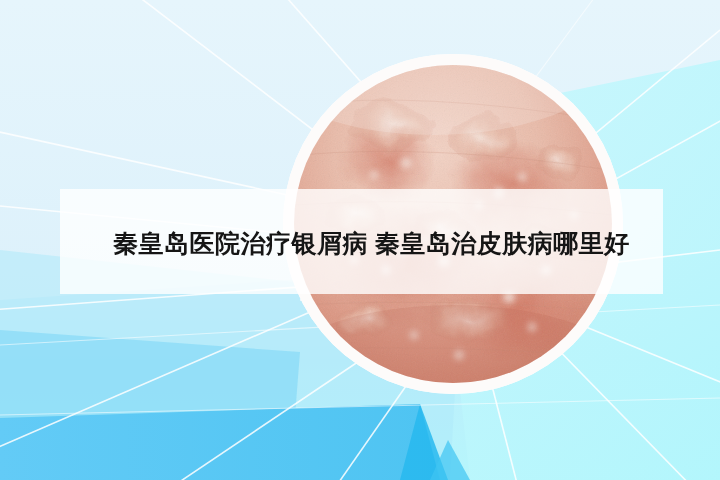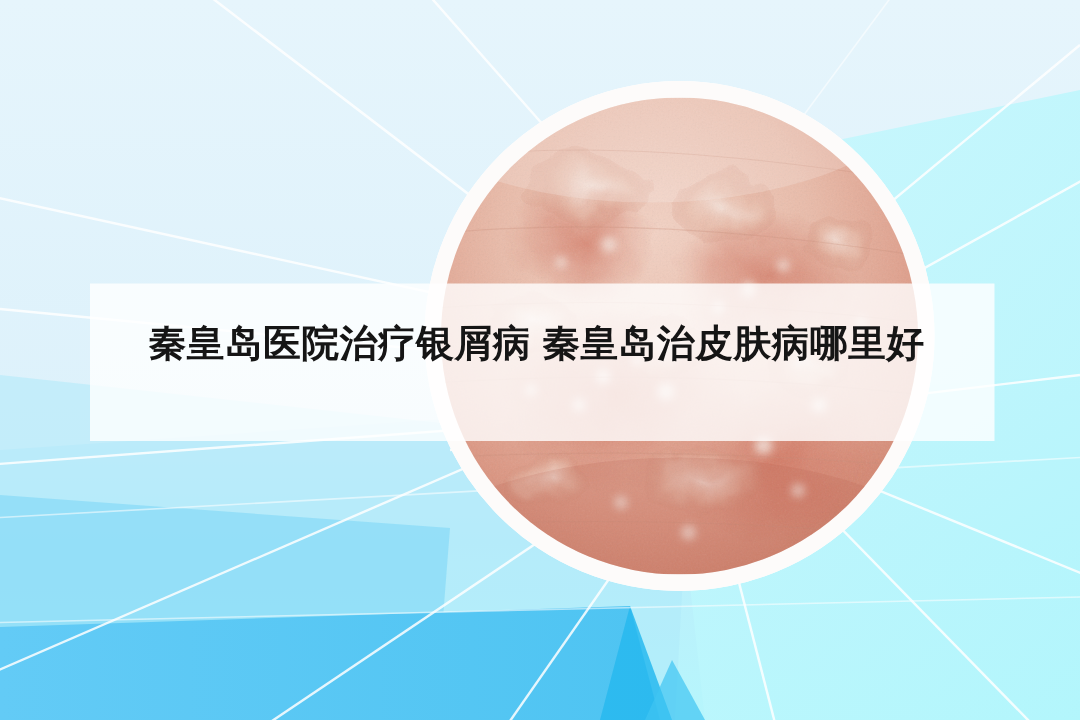--- a/index.html
+++ b/index.html
@@ -66,27 +66,27 @@
     width: 603px;
     height: 105px;
     background: rgba(255,255,255,0.80);
     box-sizing: border-box;
   }
   .caption-text {
     position: absolute;
     left: 95px;
     top: 206px;
     width: 545px;
-    margin: 4px;
+    margin: 18px;
     font-size: 25px;
     line-height: 39px;
     font-weight: 700;
     color: #151515;
     letter-spacing: 0.5px;
-    font-family: Liberation Sans, sans-serif;
+    font-family: Liberation Serif, serif;
     white-space: pre-wrap;
   }
 </style>
 </head>
 <body>
 
 <div id="stage">
 
   <div class="bg-base"></div>
 

